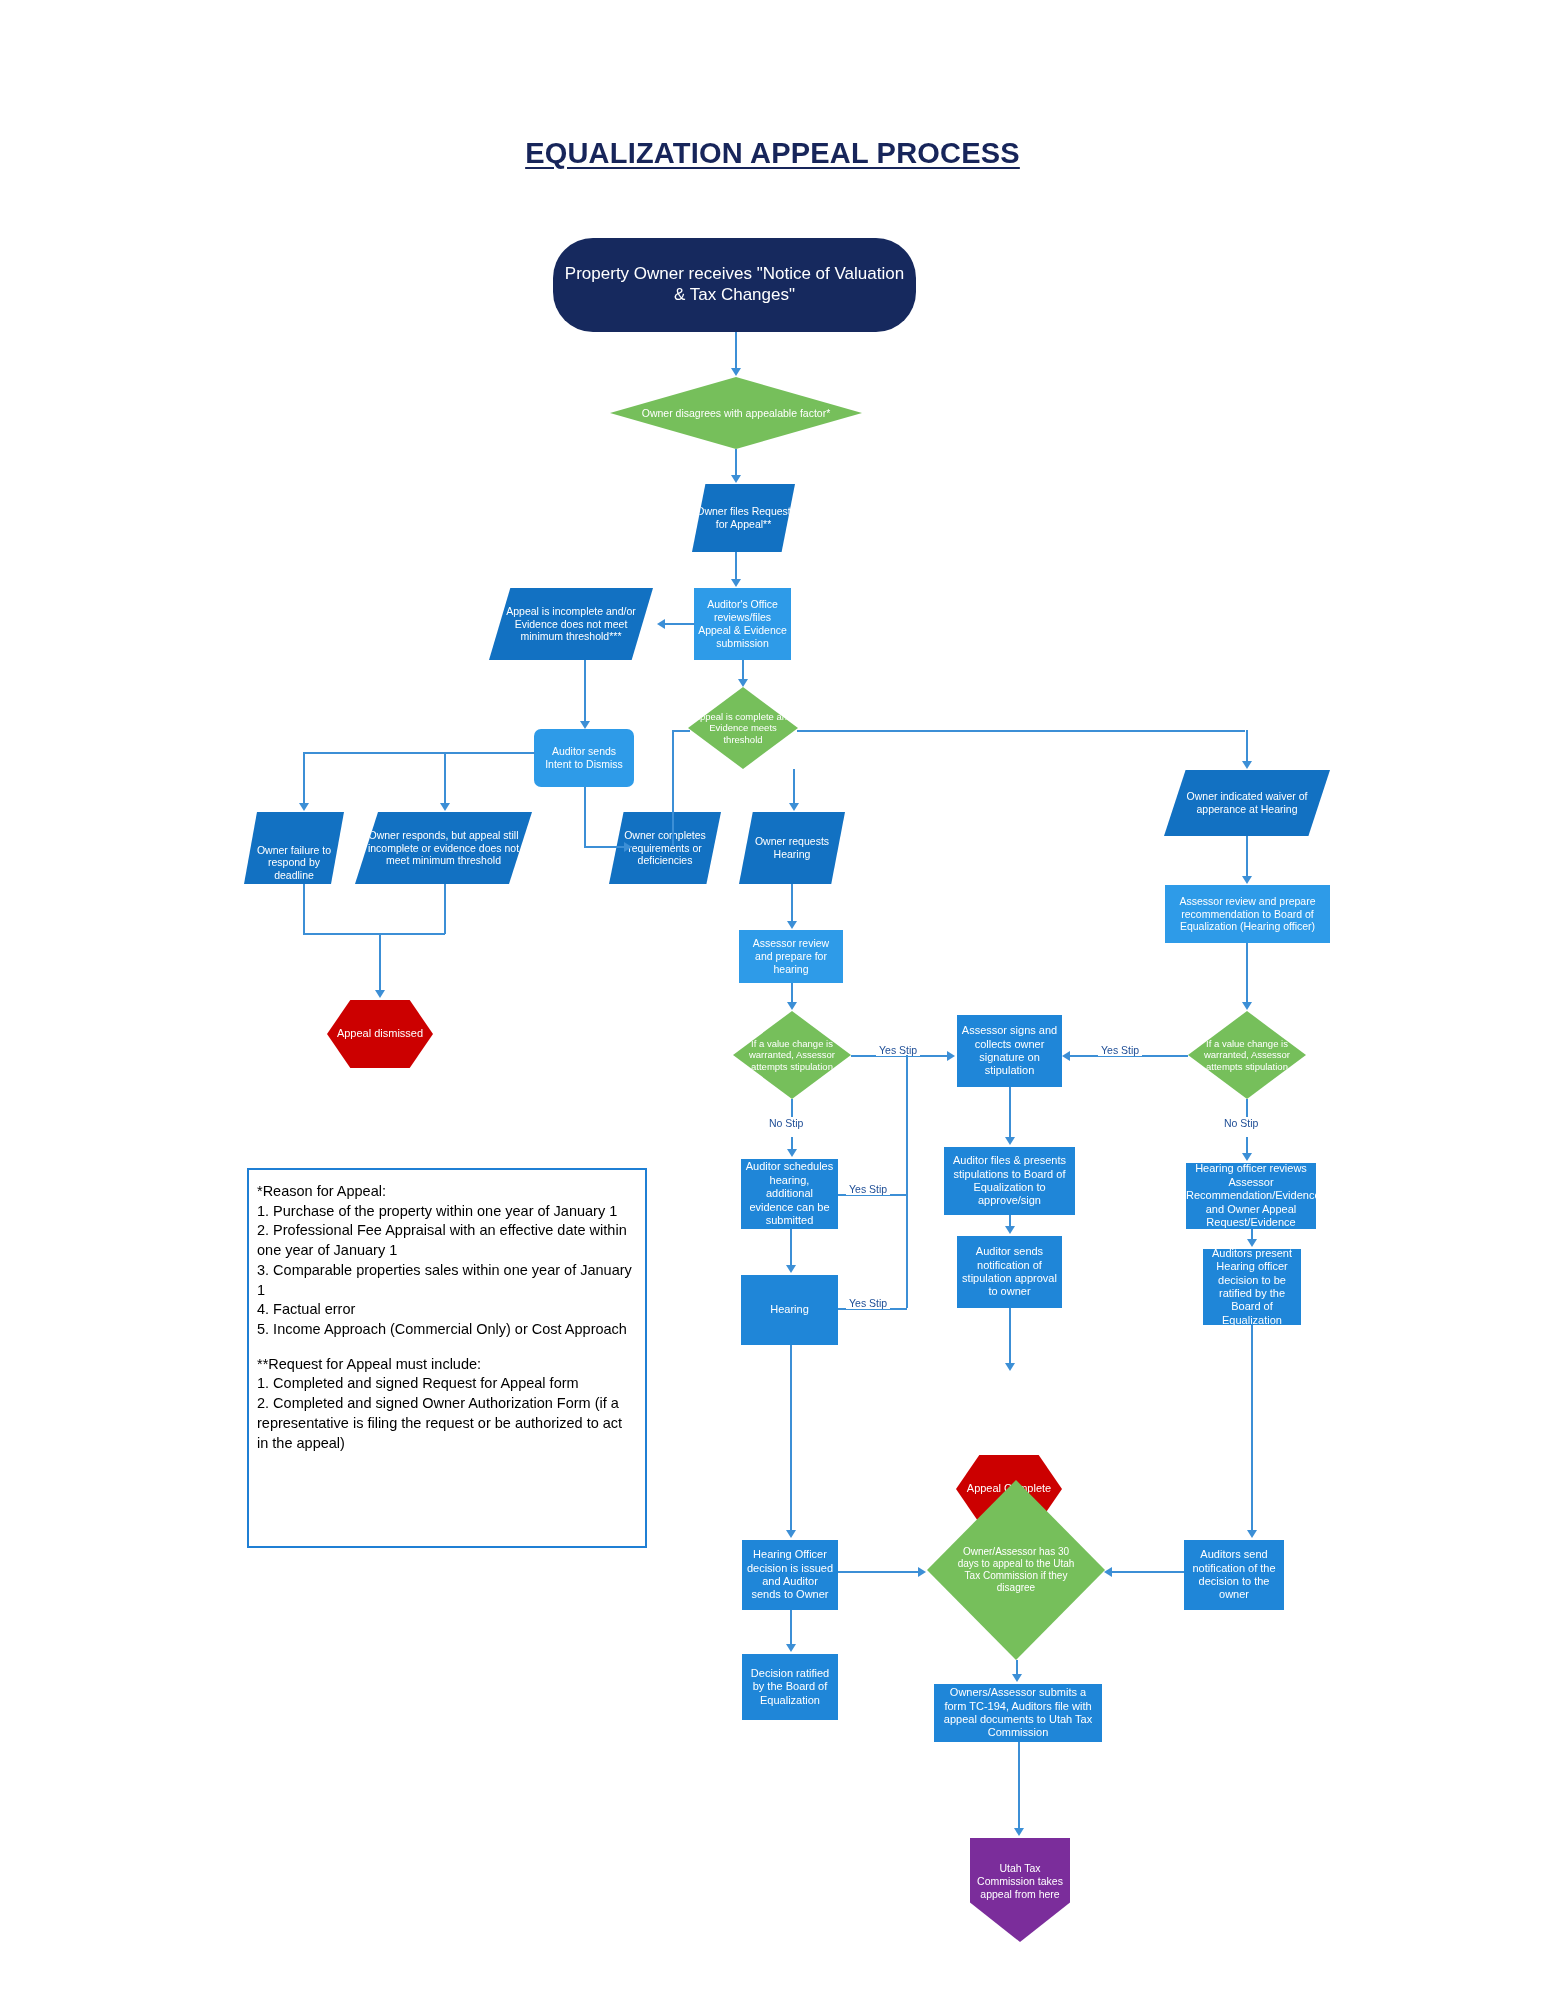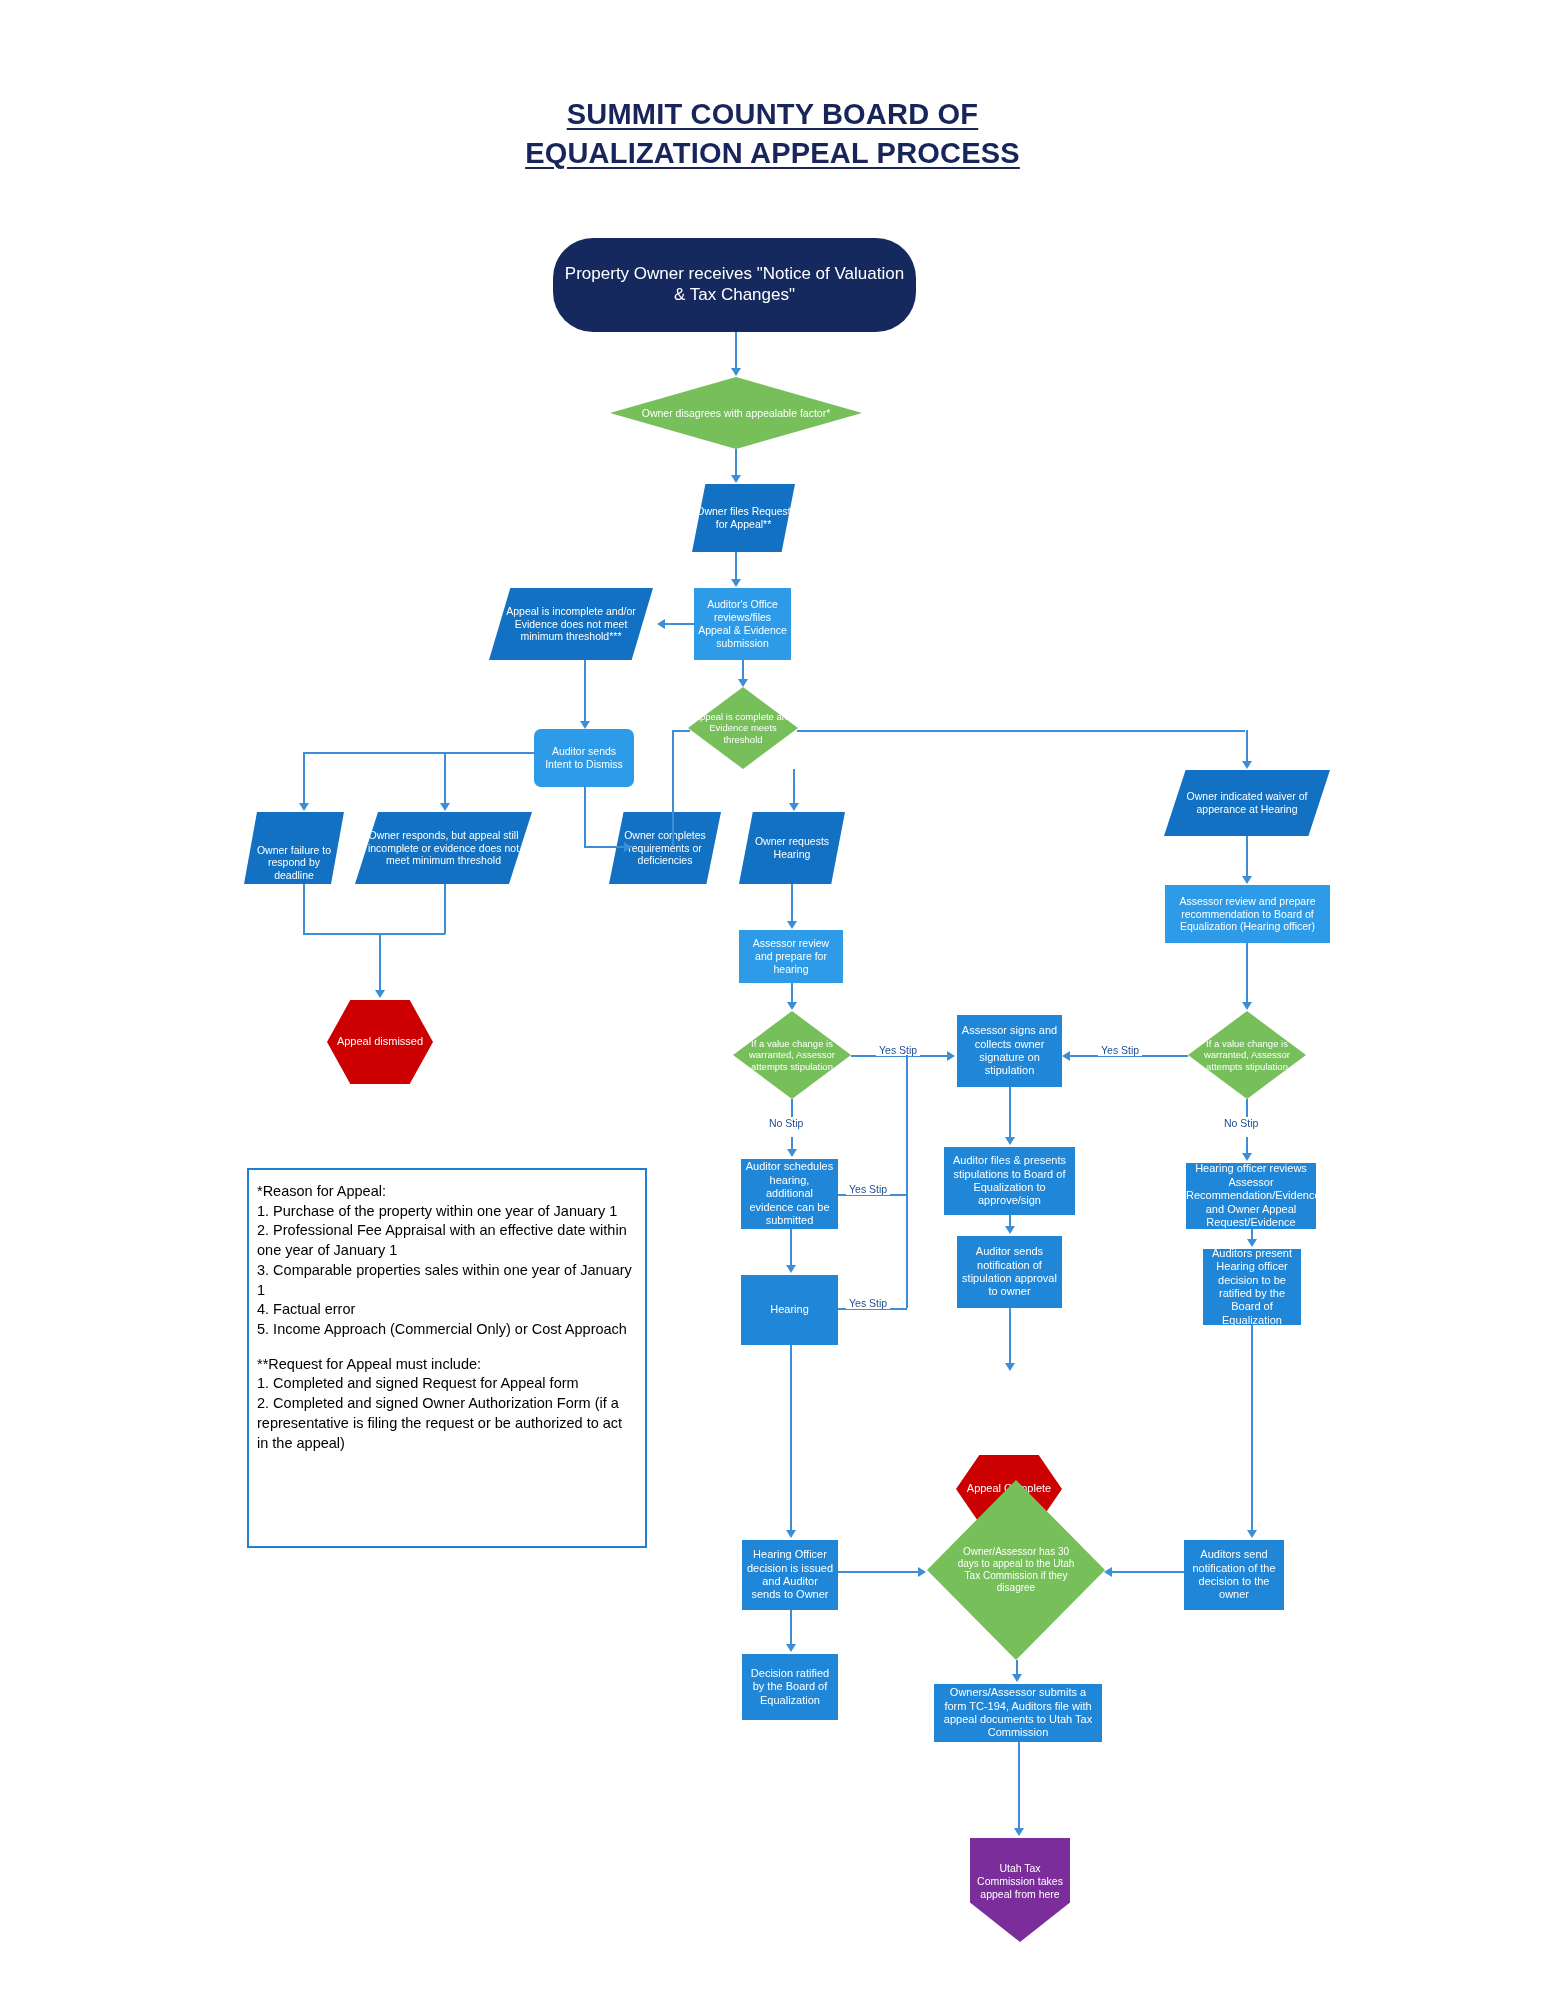--- a/index.html
+++ b/index.html
@@ -51,21 +51,21 @@
          box-sizing:border-box;}
   .notes p{margin:0;}
   .notes .gap{height:15px;}
 </style>
 </head>
 <body>
 
 <div id="page">
 
   <div class="title">
-    <span>SUMMIT COUNTY BOARD OF</span><br>
+    <br>
     <span>EQUALIZATION APPEAL PROCESS</span>
   </div>
 
   <div class="node pill" style="left:553px;top:238px;width:363px;height:94px;">
     <span class="tx">Property Owner receives "Notice of Valuation &amp; Tax Changes"</span>
     </div>
 
   <div class="node diamond" style="left:610px;top:377px;width:252px;height:72px;font-size:10.5px;">
     <span class="tx">Owner disagrees with appealable factor*</span>
     </div>
@@ -103,21 +103,21 @@
     </div>
 
   <div class="node para" style="left:739px;top:812px;width:106px;height:72px;">
     <span class="tx">Owner requests Hearing</span>
     </div>
 
   <div class="node para" style="left:1164px;top:770px;width:166px;height:66px;">
     <span class="tx">Owner indicated waiver of apperance at Hearing</span>
     </div>
 
-  <div class="node hex" style="left:327px;top:1000px;width:106px;height:84px;">
+  <div class="node hex" style="left:327px;top:1000px;width:106px;height:68px;">
     <span class="tx">Appeal dismissed</span>
     </div>
 
   <div class="node rect-lt" style="left:739px;top:930px;width:104px;height:53px;">
     <span class="tx">Assessor review and prepare for hearing</span>
     </div>
 
   <div class="node rect-lt" style="left:1165px;top:885px;width:165px;height:58px;">
     <span class="tx">Assessor review and prepare recommendation to Board of Equalization (Hearing officer)</span>
     </div>

